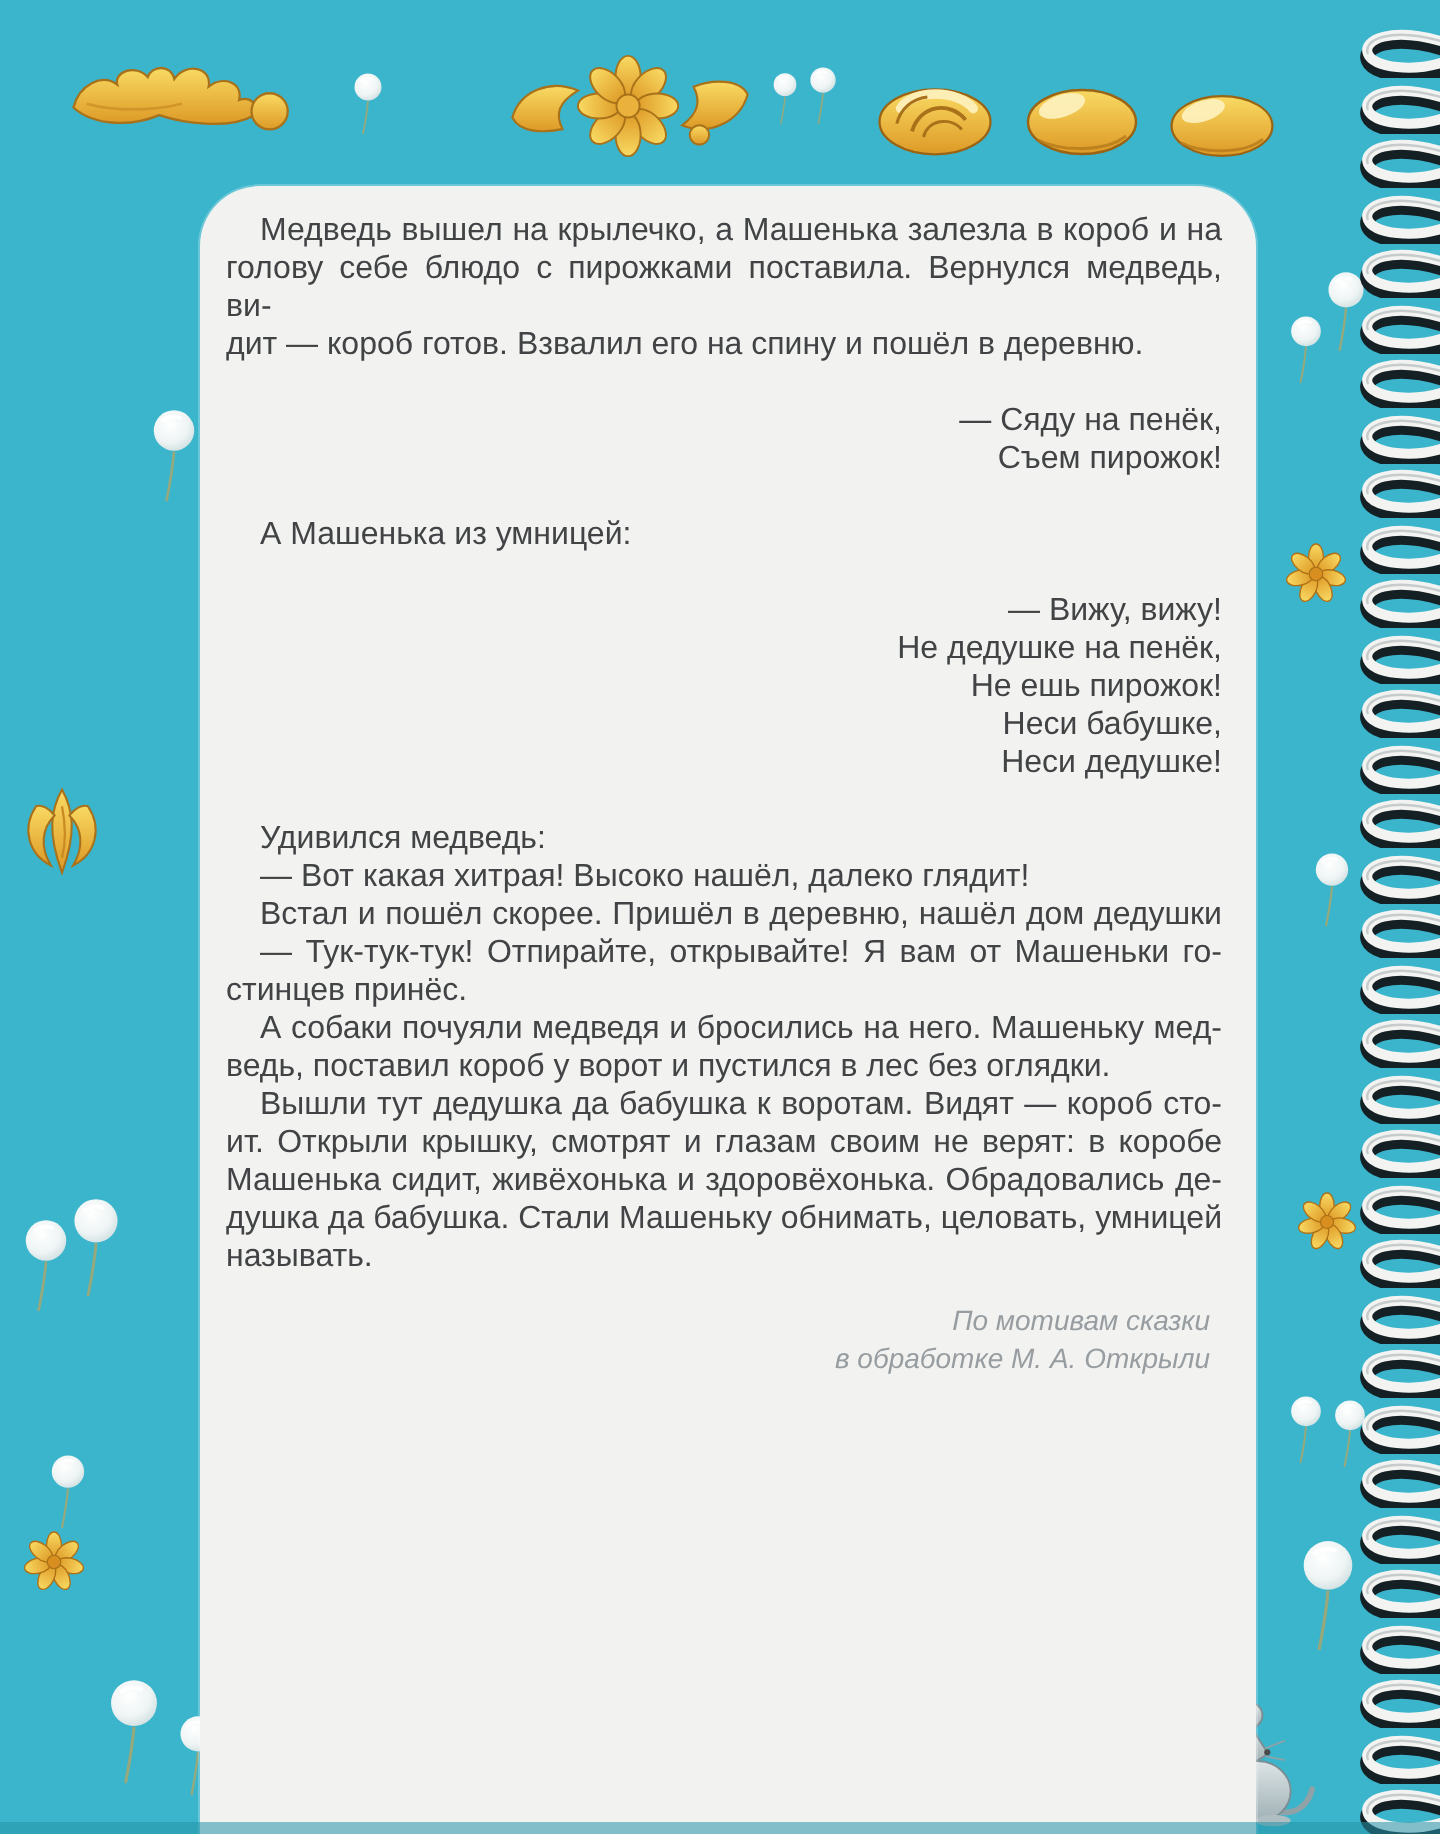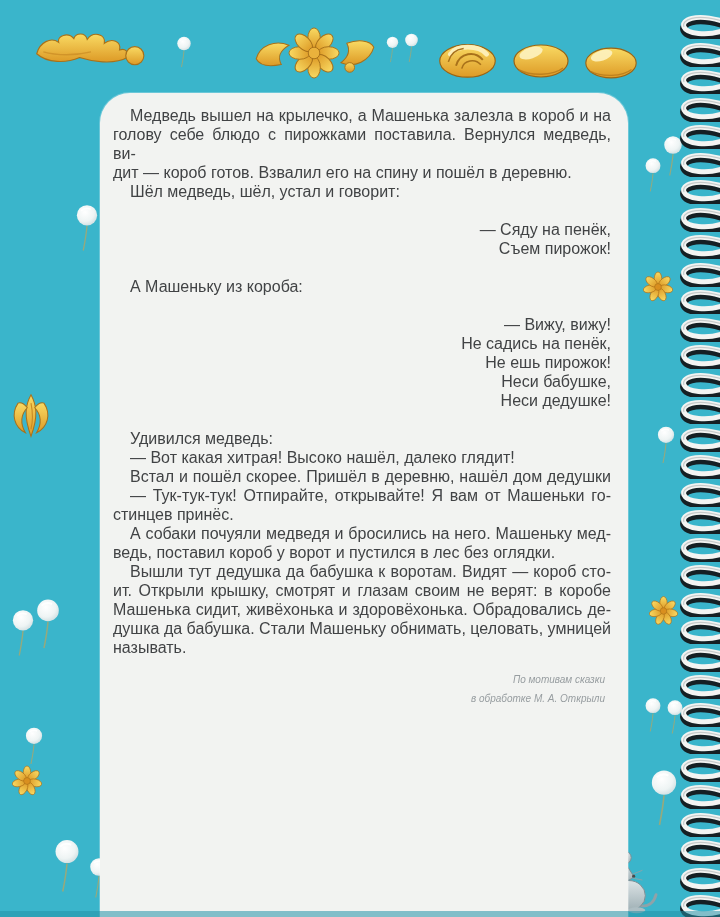--- a/index.html
+++ b/index.html
@@ -21,21 +21,21 @@
     position:absolute;left:13px;top:13px;right:17px;
     color:#414345;font-size:16px;line-height:19px;
   }
   .line{min-height:19px;}
   .line.just{text-align:justify;text-align-last:justify;}
   .line.indent{text-indent:17px;}
   .block-verse{margin:19px 0 19px 162px;}
   .block-verse .line{text-align:right;}
   .block-attribution{
     margin-top:14px;text-align:right;font-style:italic;
-    font-size:10px;line-height:17.5px;color:#979da0;padding-right:6px;
+    font-size:14px;line-height:17.5px;color:#979da0;padding-right:6px;
   }
   .deco{position:absolute;pointer-events:none;}
   .binding{position:absolute;top:0;right:0;width:50px;height:917px;}
   .coil{position:absolute;right:-4px;width:48px;height:26px;}
   .symdefs{position:absolute;width:0;height:0;overflow:hidden;}
 </style>
 </head>
 <body>
 
 <svg class="symdefs" aria-hidden="true">
@@ -275,33 +275,30 @@
     </svg>
   </div>
 
 <div class="panel">
   <div class="story" id="story">
       <div class="block block-para">
         <div class="line indent just">Медведь вышел на крылечко, а Машенька залезла в короб и на</div>
         <div class="line just">голову себе блюдо с пирожками поставила. Вернулся медведь, ви-</div>
         <div class="line">дит — короб готов. Взвалил его на спину и пошёл в деревню.</div>
       </div>
-      <div class="block block-para">
-        <div class="line indent">Шёл медведь, шёл, устал и говорит:</div>
-      </div>
       <div class="block block-verse">
         <div class="line">— Сяду на пенёк,</div>
         <div class="line">Съем пирожок!</div>
       </div>
       <div class="block block-para">
-        <div class="line indent">А Машеньку из короба:</div>
+        <div class="line indent">А Машенька из умницей:</div>
       </div>
       <div class="block block-verse">
         <div class="line">— Вижу, вижу!</div>
-        <div class="line">Не садись на пенёк,</div>
+        <div class="line">Не дедушке на пенёк,</div>
         <div class="line">Не ешь пирожок!</div>
         <div class="line">Неси бабушке,</div>
         <div class="line">Неси дедушке!</div>
       </div>
       <div class="block block-para">
         <div class="line indent">Удивился медведь:</div>
       </div>
       <div class="block block-para">
         <div class="line indent">— Вот какая хитрая! Высоко нашёл, далеко глядит!</div>
       </div>

